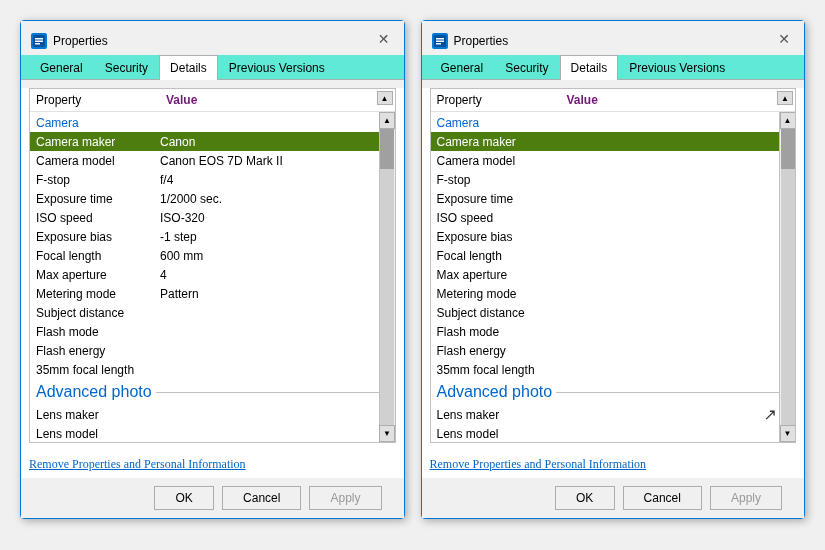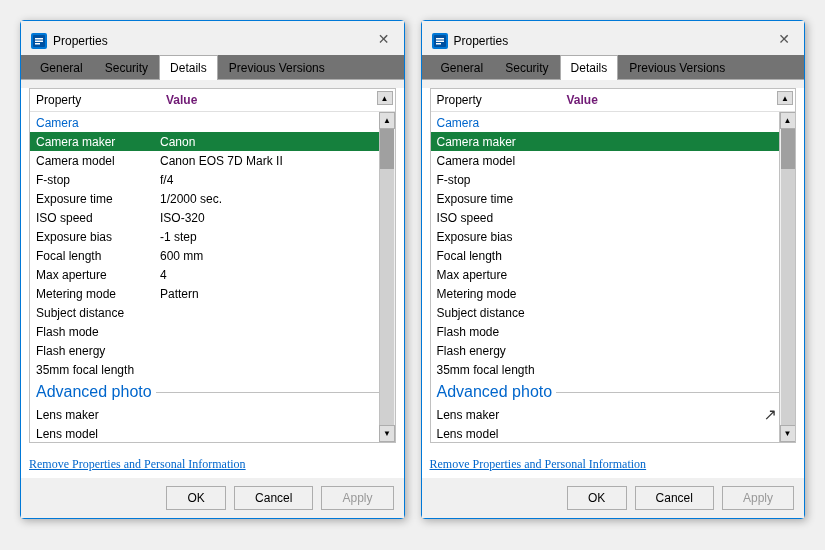--- a/index.html
+++ b/index.html
@@ -69,21 +69,21 @@
       color: #555;
       display: flex;
       align-items: center;
       justify-content: center;
       line-height: 1;
     }
     .tabs {
       display: flex;
       padding: 0 8px;
       border-bottom: 1px solid #adadad;
-      background: #737373;
+      background: #5eead4;
     }
     .tab {
       padding: 5px 10px;
       font-size: 12px;
       cursor: pointer;
       border: 1px solid transparent;
       border-bottom: none;
       margin-bottom: -1px;
       color: #000;
     }
@@ -144,21 +144,21 @@
       padding: 4px 6px 2px 6px;
       font-size: 12px;
     }
     .prop-row {
       display: flex;
       padding: 2px 6px;
       min-height: 19px;
       align-items: center;
     }
     .prop-row.selected {
-      background: #15803d;
+      background: #4d7c0f;
       color: white;
       align-items: flex-end;
     }
     .prop-name {
       width: 124px;
       flex-shrink: 0;
       color: inherit;
     }
     .prop-value {
       flex: 1;
@@ -216,21 +216,21 @@
       color: #0066cc;
       font-size: 12px;
       text-decoration: underline;
       cursor: pointer;
       background: #fff;
       font-family: Liberation Serif, serif;
     }
     .dialog-footer {
       display: flex;
       justify-content: flex-end;
-      padding: 8px 10px;
+      padding: 8px 22px;
       gap: 8px;
       background: #f0f0f0;
     }
     .footer-btn {
       padding: 4px 20px;
       font-size: 12px;
       cursor: pointer;
       border: 1px solid #adadad;
       background: #f0f0f0;
       min-width: 60px;

